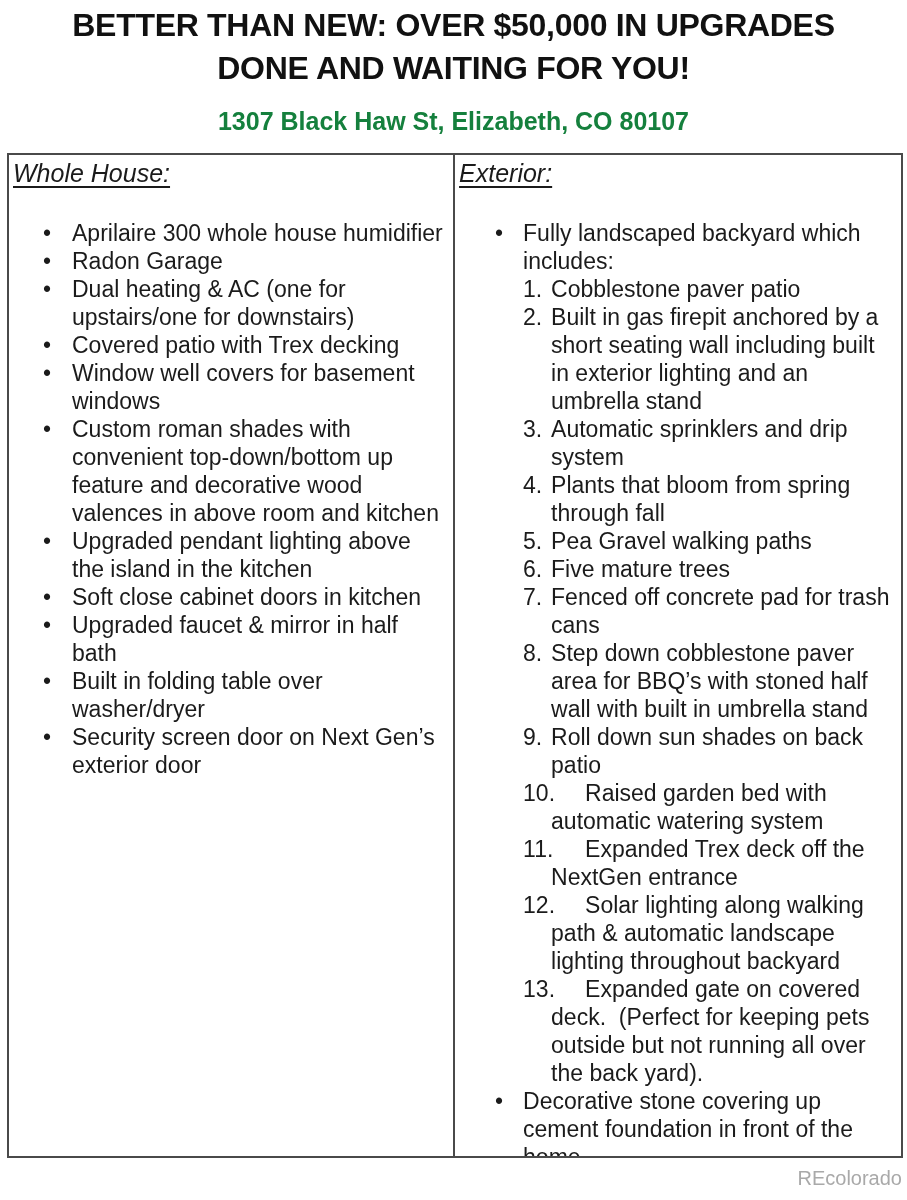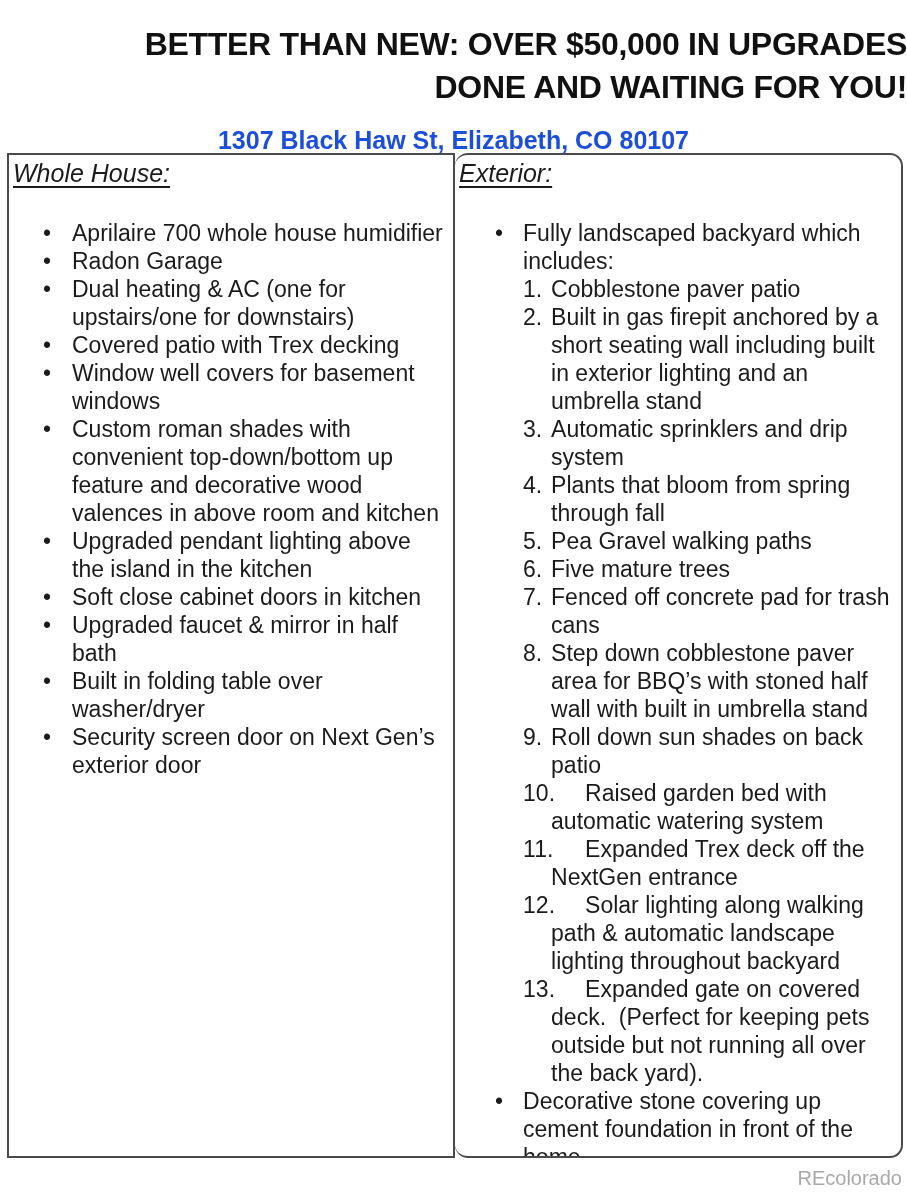--- a/index.html
+++ b/index.html
@@ -6,52 +6,52 @@
   .page {
     position: relative;
     width: 907px;
     height: 1200px;
     background: #ffffff;
     color: #1b1b1b;
     font-family: "Liberation Sans", sans-serif;
     overflow: hidden;
   }
   .title-block {
-    padding-top: 23px;
-    text-align: right;
+    padding-top: 4px;
+    text-align: center;
     font-weight: bold;
     font-size: 32px;
     line-height: 43px;
     letter-spacing: -0.3px;
     color: #111111;
   }
   .address-line {
     margin-top: 17px;
     text-align: center;
     font-weight: bold;
     font-size: 25px;
-    color: #1d4ed8;
+    color: #15803d;
   }
   .columns {
     position: absolute;
     left: 7px;
     top: 153px;
     width: 896px;
     height: 1005px;
     display: flex;
   }
   .col {
     width: 480px;
     height: 100%;
     box-sizing: border-box;
     border: 2px solid #4a4a4a;
     padding: 3px 5px 4px 4px;
     overflow: hidden;
   }
-  .col + .col { border-left: none; border-radius: 13px; }
+  .col + .col { border-left: none; }
   .section-heading {
     font-style: italic;
     font-size: 25px;
     line-height: 31px;
     text-decoration: underline;
     text-underline-offset: 4px;
     margin: 0 0 30px 0;
   }
   .section + .section .section-heading { margin: 64px 0 6px 0; }
   .b-item, .rb-item, .n-item {
@@ -82,21 +82,21 @@
 <div class="page">
   <div class="title-block">
     <div>BETTER THAN NEW: OVER $50,000 IN UPGRADES</div>
     <div>DONE AND WAITING FOR YOU!</div>
   </div>
   <div class="address-line">1307 Black Haw St, Elizabeth, CO 80107</div>
   <div class="columns">
     <section class="col" id="col-left">
         <div class="section">
           <div class="section-heading">Whole House:</div>
-          <div class="b-item"><span class="glyph">•</span><span class="txt">Aprilaire 700 whole house humidifier</span></div>
+          <div class="b-item"><span class="glyph">•</span><span class="txt">Aprilaire 300 whole house humidifier</span></div>
           <div class="b-item"><span class="glyph">•</span><span class="txt">Radon Garage</span></div>
           <div class="b-item"><span class="glyph">•</span><span class="txt">Dual heating &amp; AC (one for upstairs/one for downstairs)</span></div>
           <div class="b-item"><span class="glyph">•</span><span class="txt">Covered patio with Trex decking</span></div>
           <div class="b-item"><span class="glyph">•</span><span class="txt">Window well covers for basement windows</span></div>
           <div class="b-item"><span class="glyph">•</span><span class="txt">Custom roman shades with convenient top-down/bottom up feature and decorative wood valences in above room and kitchen</span></div>
           <div class="b-item"><span class="glyph">•</span><span class="txt">Upgraded pendant lighting above the island in the kitchen</span></div>
           <div class="b-item"><span class="glyph">•</span><span class="txt">Soft close cabinet doors in kitchen</span></div>
           <div class="b-item"><span class="glyph">•</span><span class="txt">Upgraded faucet &amp; mirror in half bath</span></div>
           <div class="b-item"><span class="glyph">•</span><span class="txt">Built in folding table over washer/dryer</span></div>
           <div class="b-item"><span class="glyph">•</span><span class="txt">Security screen door on Next Gen’s exterior door</span></div>

